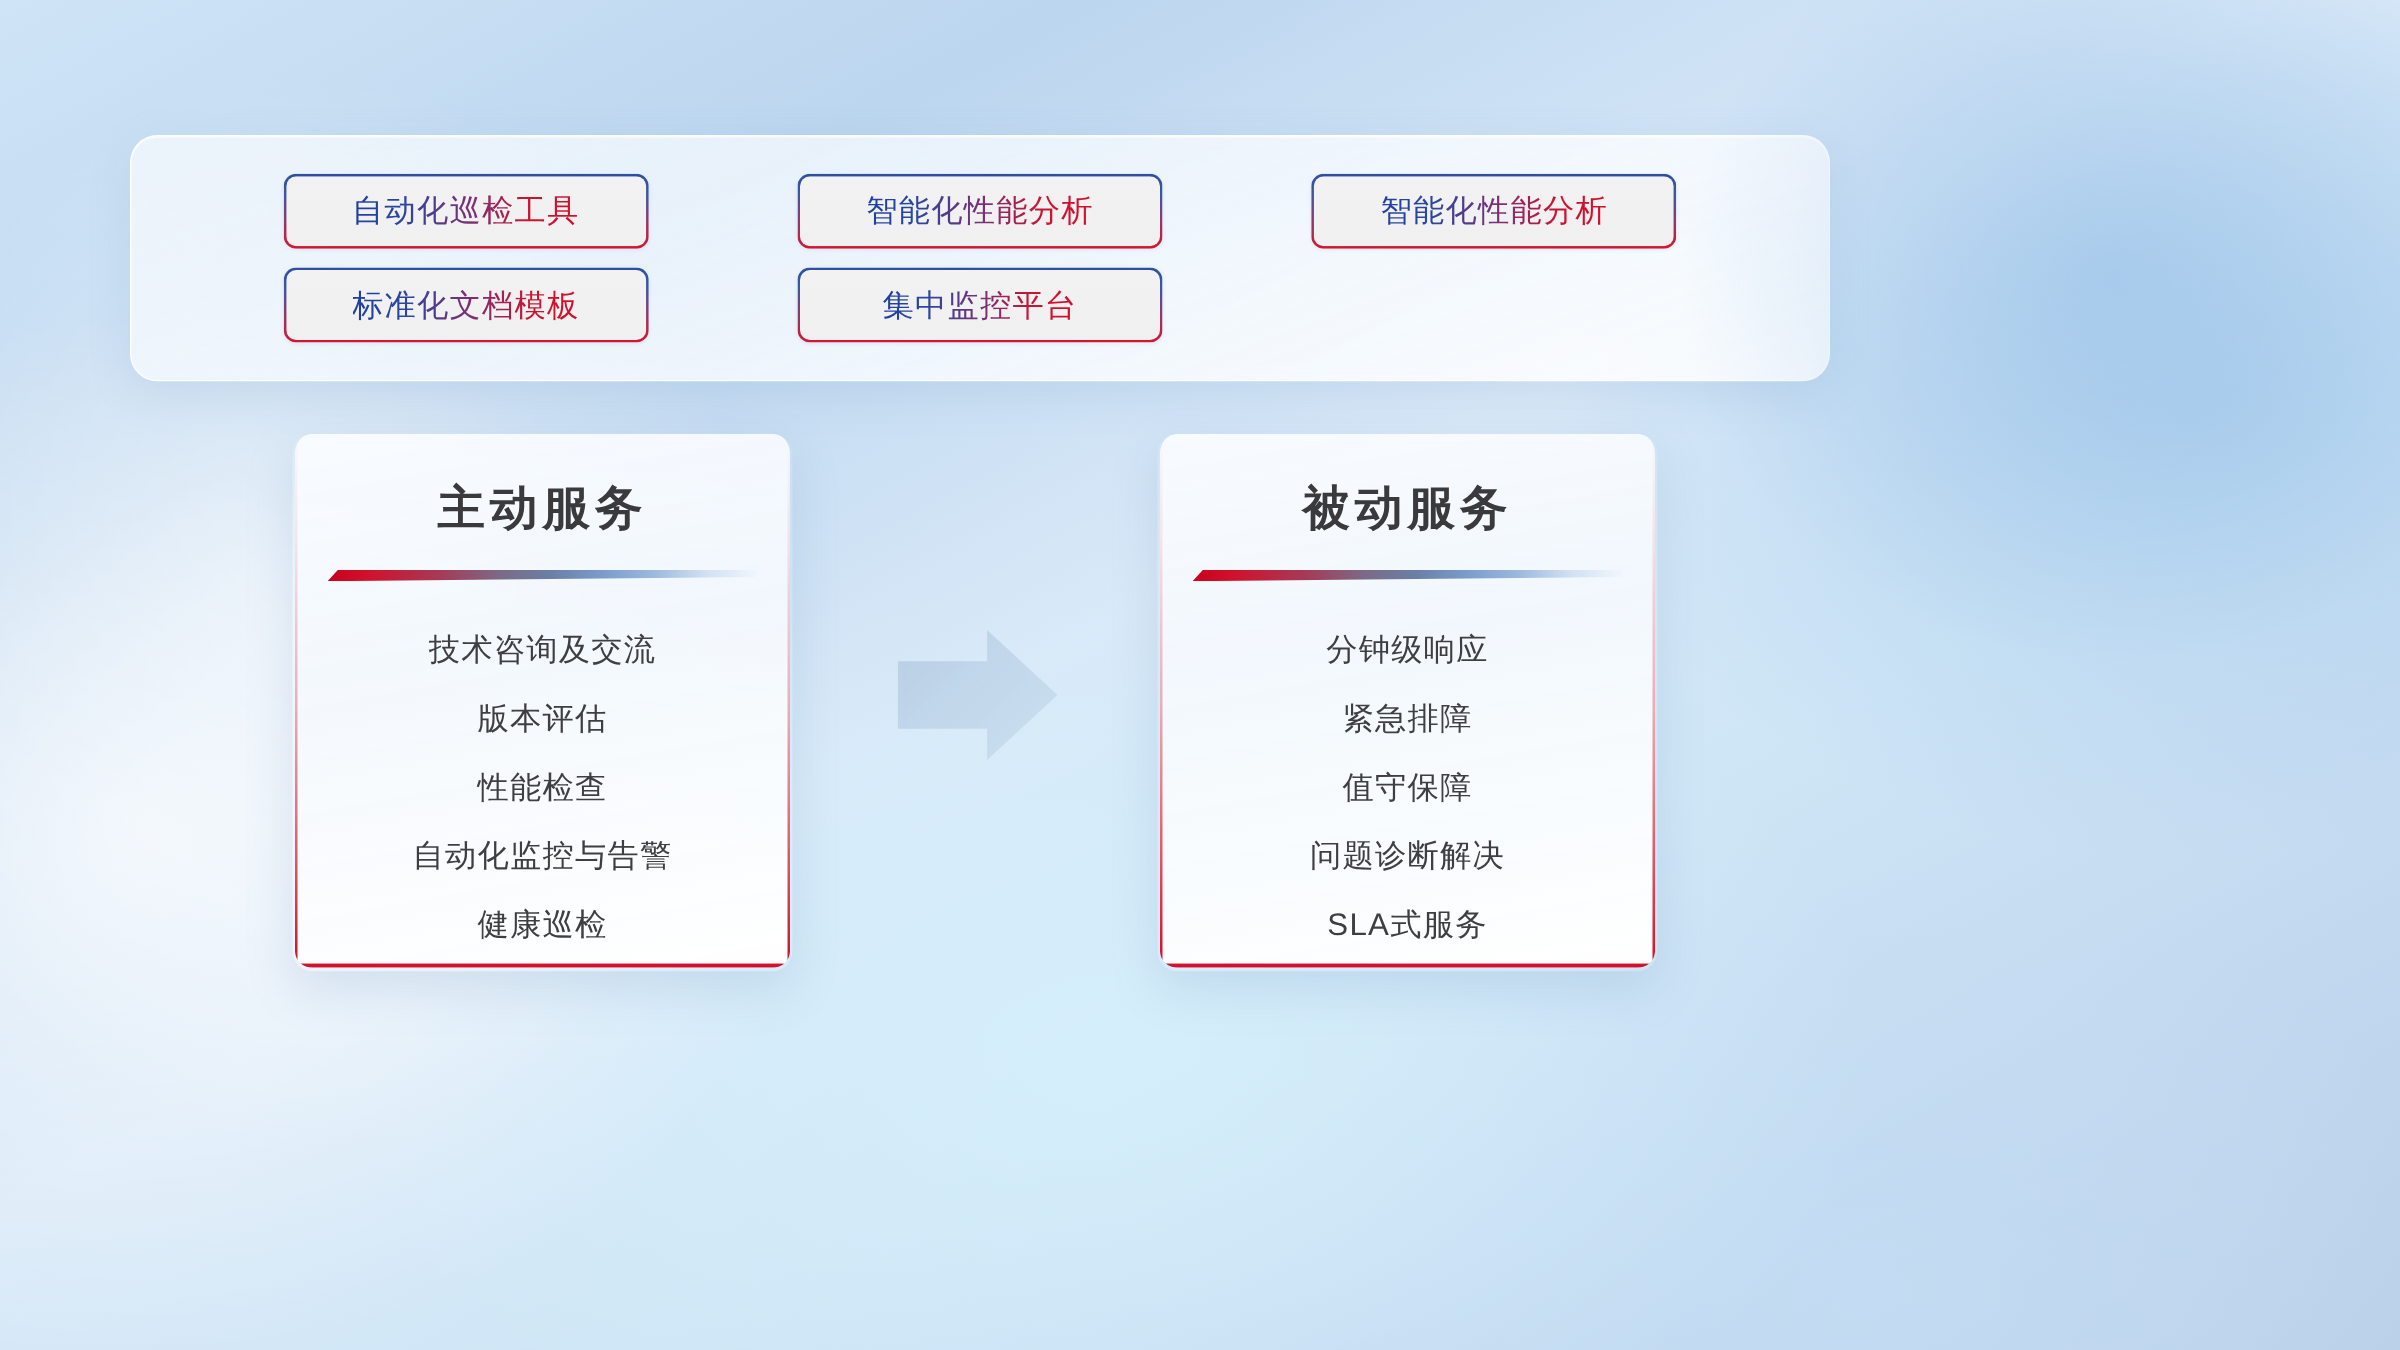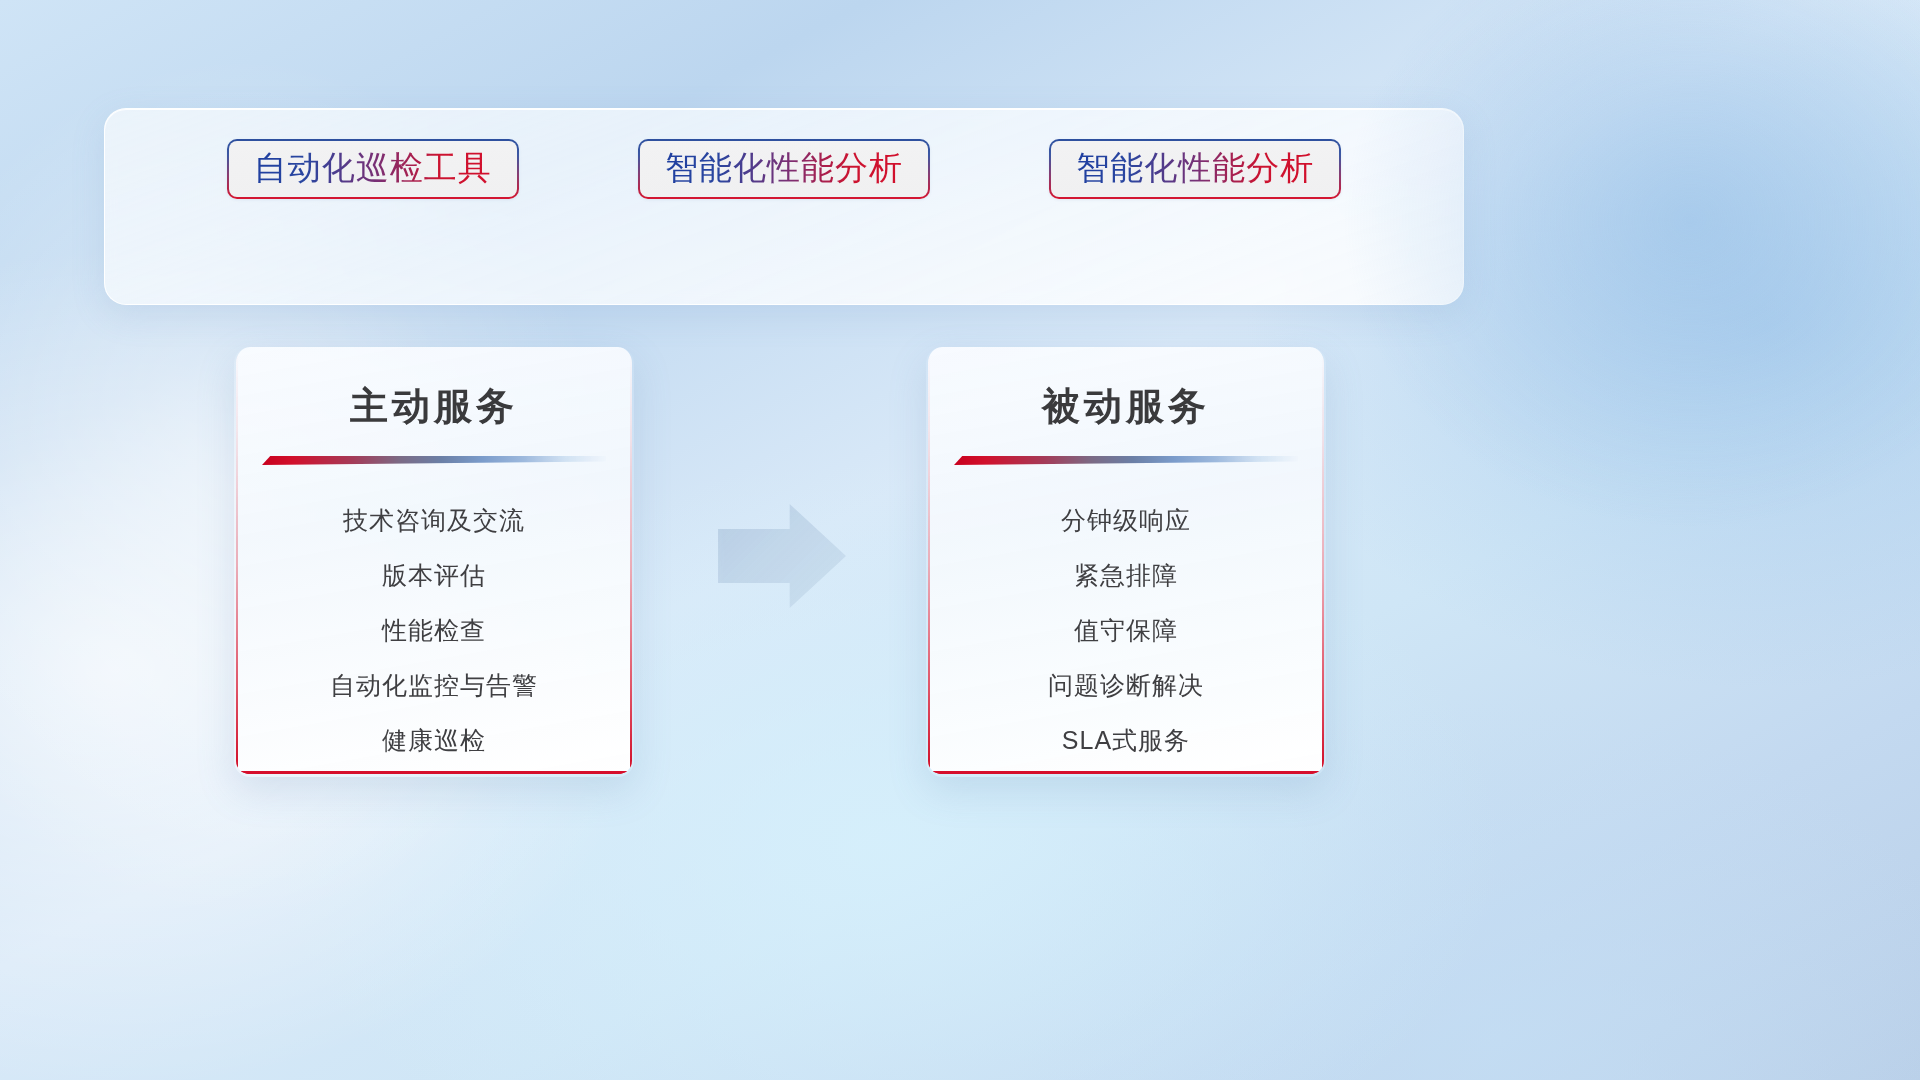--- a/index.html
+++ b/index.html
@@ -74,21 +74,21 @@
     align-items: center;
     justify-content: center;
     
     background:
       linear-gradient(#f2f2f3, #f0f0f1) padding-box,
       linear-gradient(180deg, #2d4f9e 0%, #3b57a3 26%, #8d3a6e 62%, #d6142e 100%) border-box;
     border: 2px solid transparent;
     box-shadow: 0 1px 3px rgba(70,110,160,0.10);
   }
   .pill-label {
-    font-size: 33px;
+    font-size: 25px;
     font-weight: 500;
     letter-spacing: 1px;
     white-space: nowrap;
     background-image: linear-gradient(90deg, #1f3fa0 0%, #2a46a0 22%, #7b2f74 52%, #cc1330 78%, #d20f2c 100%);
     -webkit-background-clip: text;
     background-clip: text;
     color: transparent;
     text-decoration: underline;
     -webkit-text-fill-color: transparent;
   }
@@ -212,21 +212,27 @@
 
 
     <div class="pill">
       <span class="pill-label">智能化性能分析</span>
     </div>
 
     <div class="pill">
       <span class="pill-label">智能化性能分析</span>
     </div>
 
-
+    <div class="pill">
+      <span class="pill-label">标准化文档模板</span>
+    </div>
+
+    <div class="pill">
+      <span class="pill-label">集中监控平台</span>
+    </div>
 
   </div>
 
   <div class="card" id="card-left">
     <div class="card-title">主动服务</div>
     <div class="card-divider">
       <div class="bar"></div>
     </div>
     <ul class="card-list">
       <li>技术咨询及交流</li>

